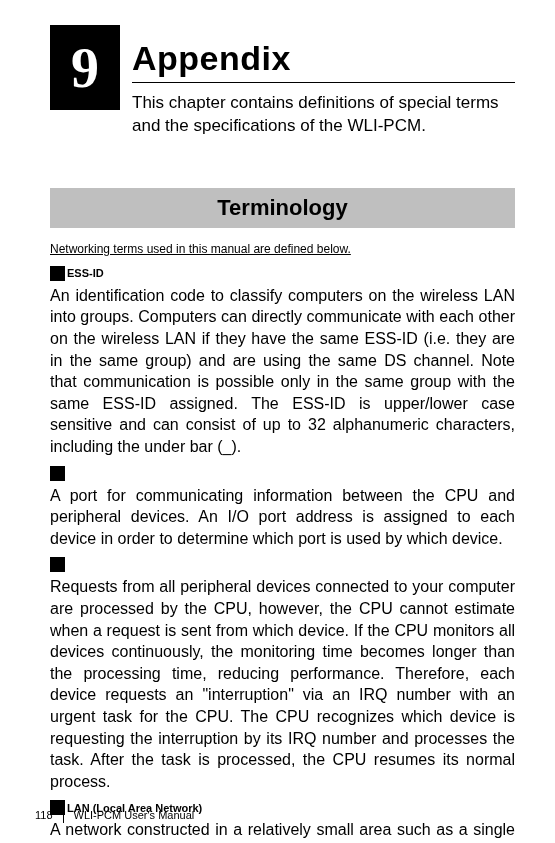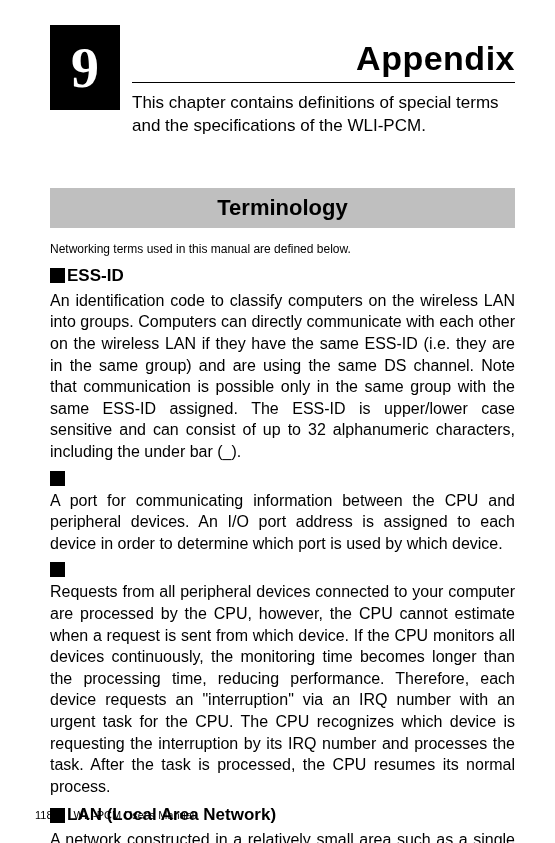--- a/index.html
+++ b/index.html
@@ -37,42 +37,42 @@
     }
     .chapter-title-block {
       flex: 1;
       padding-top: 14px;
     }
     .chapter-title {
       font-size: 34px;
       font-weight: bold;
       letter-spacing: 0.5px;
       margin-bottom: 4px;
-      text-align: right;
     }
     .chapter-description {
       font-size: 17px;
       line-height: 1.35;
       border-top: 1px solid #000;
       padding-top: 9px;
     }
     .section-banner {
       background: #bfbfbf;
       text-align: center;
       font-size: 22px;
       font-weight: bold;
       padding: 7px 5px;
       margin-bottom: 14px;
     }
     .intro-text {
       font-size: 12px;
       margin-bottom: 10px;
+      text-decoration: underline;
     }
     .term-heading {
-      font-size: 17px;
+      font-size: 11px;
       font-weight: bold;
       margin-top: 4px;
       margin-bottom: 4px;
       display: flex;
       align-items: center;
     }
     .square-bullet {
       display: inline-block;
       width: 15px;
       height: 15px;

